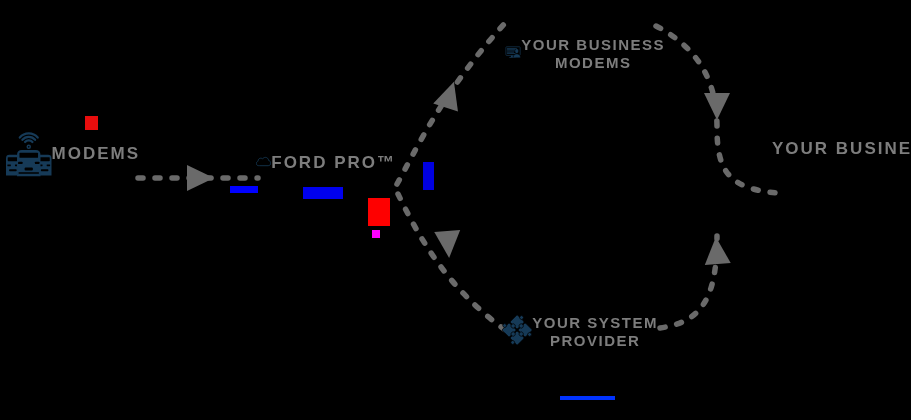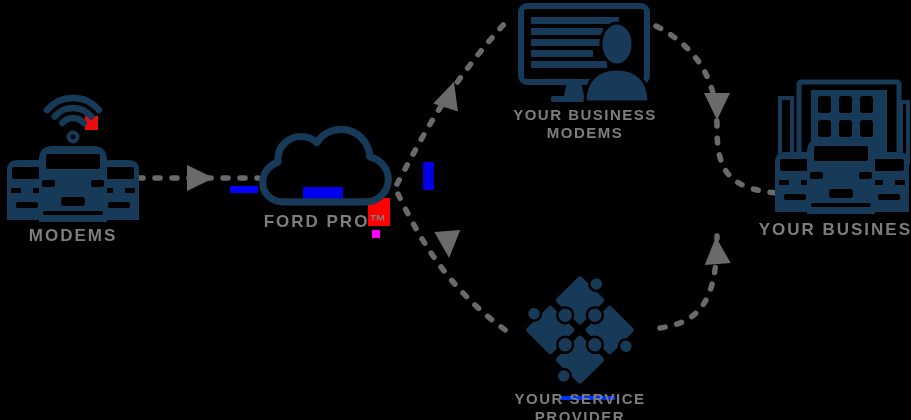--- a/index.html
+++ b/index.html
@@ -1,21 +1,21 @@
 <!DOCTYPE html>
 <html style="--background: #000000; --icon: #163a57; --label: #7d7d7d; --connector: #6a6a6a;"><head>
 <meta charset="utf-8">
 <style>
   html,body{margin:0;padding:0;background:#000;}
   #stage{
     position:relative;width:911px;height:420px;overflow:hidden;
     background:var(--background,#000);
     font-family:"Liberation Sans", sans-serif;
   }
-  .node{position:absolute;display:flex;flex-direction:column;align-items:center;z-index:3;}
+  .node{position:absolute;display:flex;flex-direction:row;align-items:center;z-index:3;}
   .node-label{
     color:var(--label,#7d7d7d);font-weight:bold;text-align:center;
     letter-spacing:2px;font-size:17px;line-height:1.18;margin-top:4px;
     white-space:nowrap;
   }
   .node-label.small{font-size:15px;letter-spacing:1.5px;}
   .ic-fill{fill:var(--icon,#163a57);}
   .ic-stroke{stroke:var(--icon,#163a57);fill:none;}
   #connectors{position:absolute;left:0;top:0;z-index:1;}
   .dash{stroke:var(--connector,#6a6a6a);fill:none;stroke-width:5.5;stroke-dasharray:5 12;stroke-linecap:round;}
@@ -120,21 +120,21 @@
         <circle class="ic-fill" cx="56" cy="77" r="8" stroke="#000" stroke-width="2.5"></circle>
         <circle class="ic-fill" cx="35" cy="56" r="8" stroke="#000" stroke-width="2.5"></circle>
         <circle class="ic-fill" cx="77" cy="56" r="8" stroke="#000" stroke-width="2.5"></circle>
         <circle class="ic-fill" cx="35" cy="12" r="7" stroke="#000" stroke-width="2.5"></circle>
         <circle class="ic-fill" cx="77" cy="100" r="7" stroke="#000" stroke-width="2.5"></circle>
         <circle class="ic-fill" cx="12" cy="77" r="7" stroke="#000" stroke-width="2.5"></circle>
         <circle class="ic-fill" cx="100" cy="35" r="7" stroke="#000" stroke-width="2.5"></circle>
       </g>
     </svg>
     <div class="node-label small">
-      <div>YOUR SERVICE</div>
+      <div>YOUR SYSTEM</div>
       <div>PROVIDER</div>
     </div>
   </div>
 
   <div class="node" style="left:772px;top:78px;width:140px;">
     <svg width="138" height="138" viewBox="0 0 138 138">
       <g>
         <rect class="ic-stroke" stroke-width="5" x="26" y="4" width="100" height="92" rx="2"></rect>
         <rect class="ic-stroke" stroke-width="4" x="7" y="20" width="12" height="70"></rect>
         <rect class="ic-stroke" stroke-width="4" x="128" y="24" width="7" height="60"></rect>

